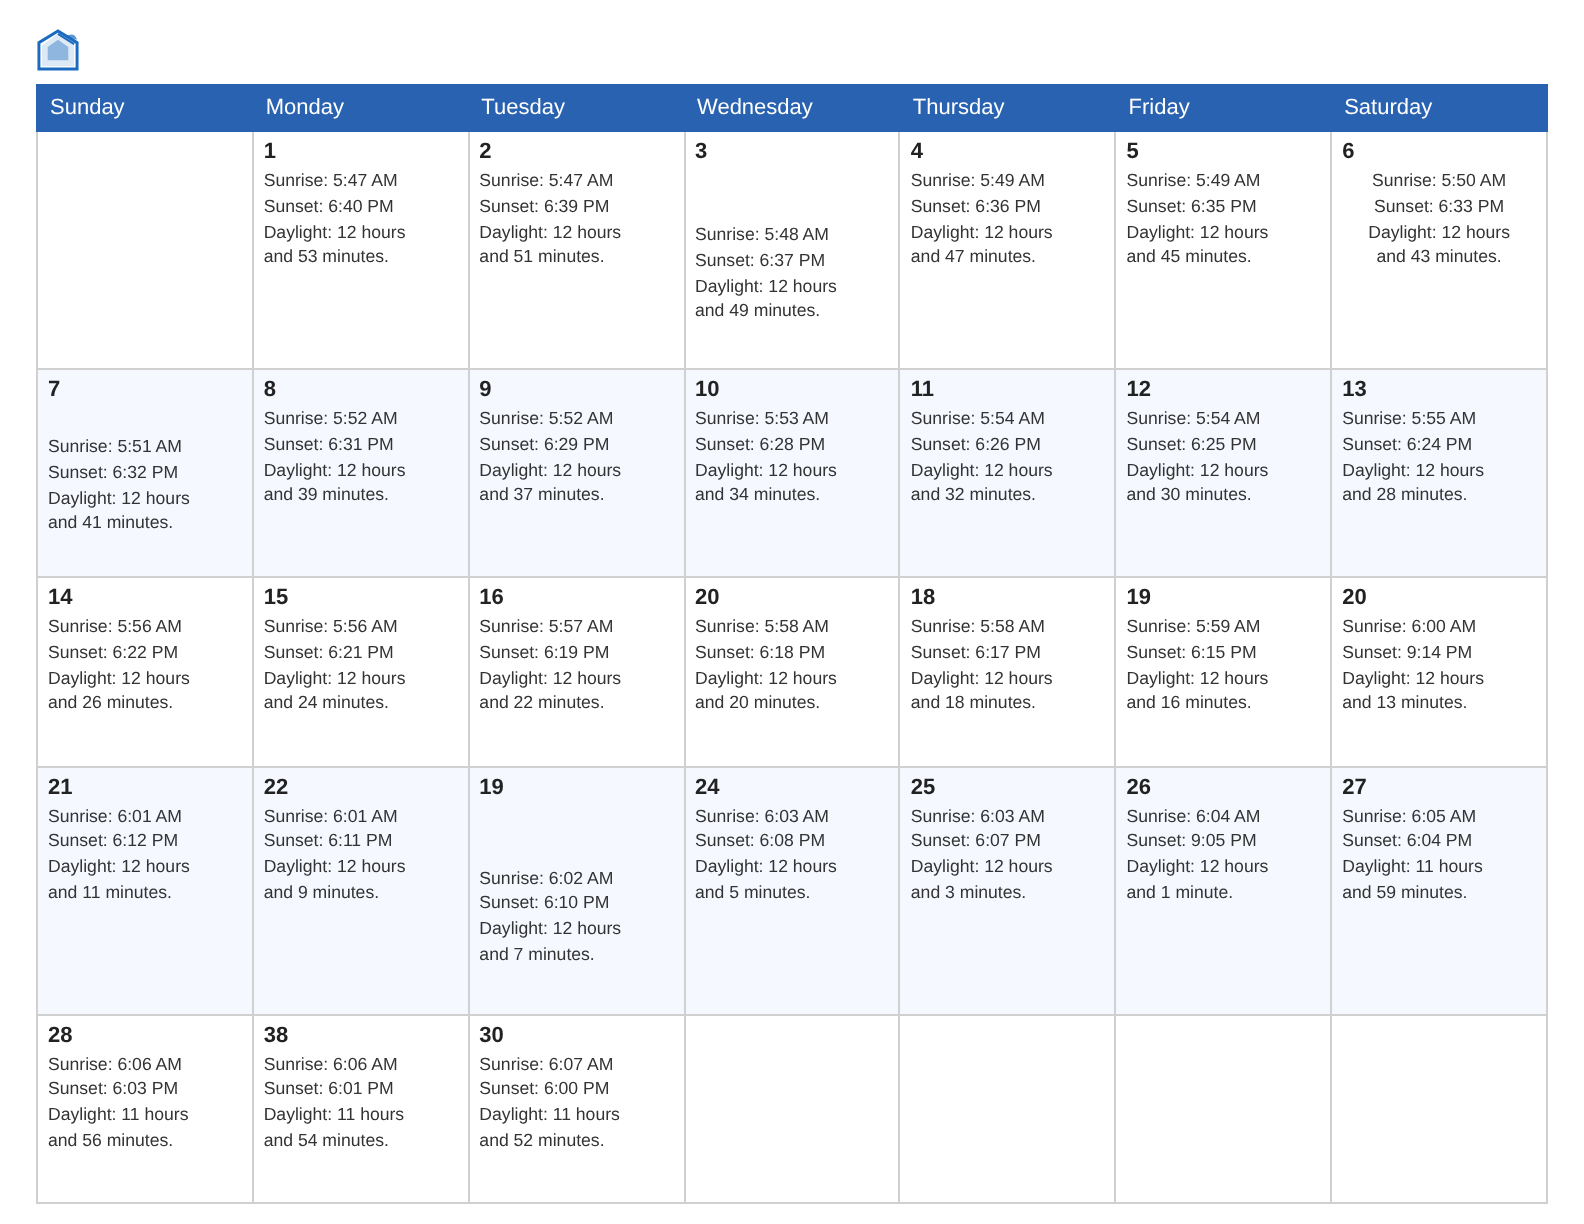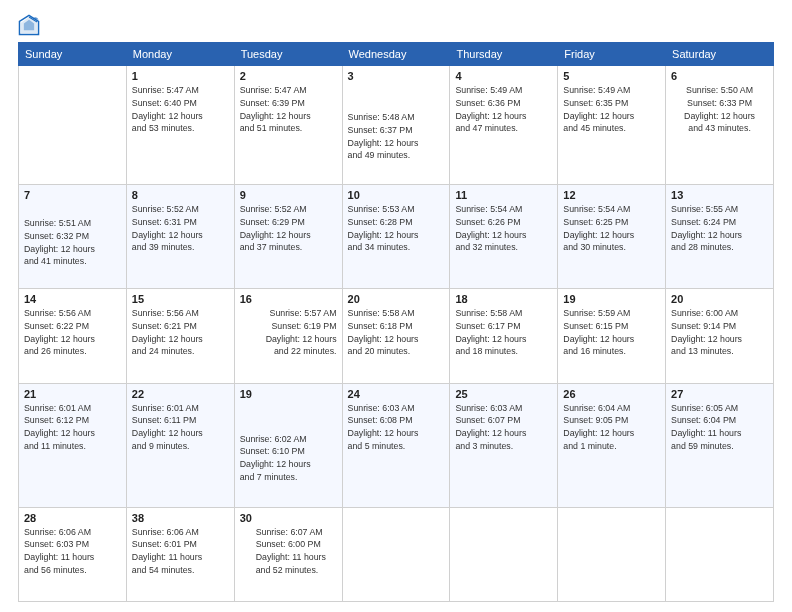--- a/index.html
+++ b/index.html
@@ -252,21 +252,21 @@
           </td>
           <td>
             <span class="day-num">15</span>
             <div class="day-info" style="white-space: pre-line;">Sunrise: 5:56 AM
 Sunset: 6:21 PM
 Daylight: 12 hours
 and 24 minutes.</div>
           </td>
           <td>
             <span class="day-num">16</span>
-            <div class="day-info" style="white-space: pre-line; text-align: right;">Sunrise: 5:57 AM
+            <div class="day-info" style="white-space: pre-line;">Sunrise: 5:57 AM
 Sunset: 6:19 PM
 Daylight: 12 hours
 and 22 minutes.</div>
           </td>
           <td>
             <span class="day-num">20</span>
             <div class="day-info" style="white-space: pre-line;">Sunrise: 5:58 AM
 Sunset: 6:18 PM
 Daylight: 12 hours
 and 20 minutes.</div>
@@ -354,21 +354,21 @@
           </td>
           <td>
             <span class="day-num">38</span>
             <div class="day-info" style="white-space: pre-line;">Sunrise: 6:06 AM
 Sunset: 6:01 PM
 Daylight: 11 hours
 and 54 minutes.</div>
           </td>
           <td>
             <span class="day-num">30</span>
-            <div class="day-info" style="white-space: pre-line; margin-left: 16px;">Sunrise: 6:07 AM
+            <div class="day-info" style="white-space: pre-line;">Sunrise: 6:07 AM
 Sunset: 6:00 PM
 Daylight: 11 hours
 and 52 minutes.</div>
           </td>
           <td class="empty-cell"></td>
           <td class="empty-cell"></td>
           <td class="empty-cell"></td>
           <td class="empty-cell"></td>
         </tr>
       </tbody>

